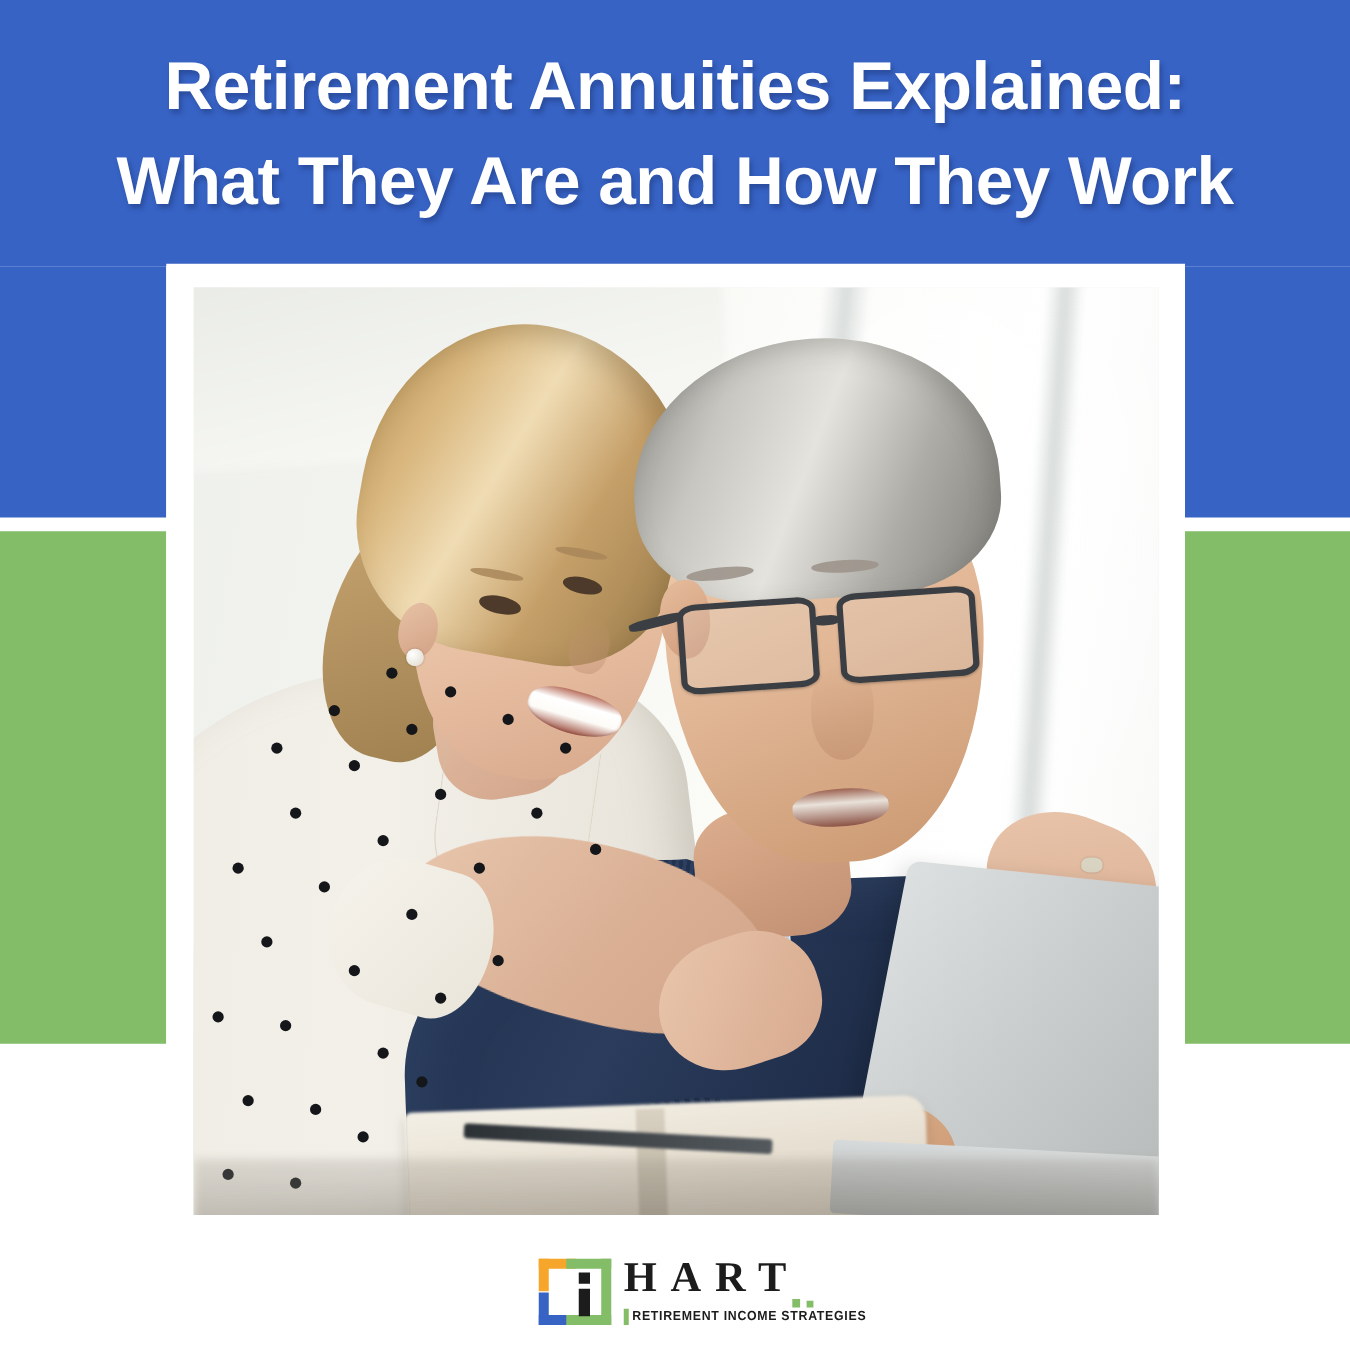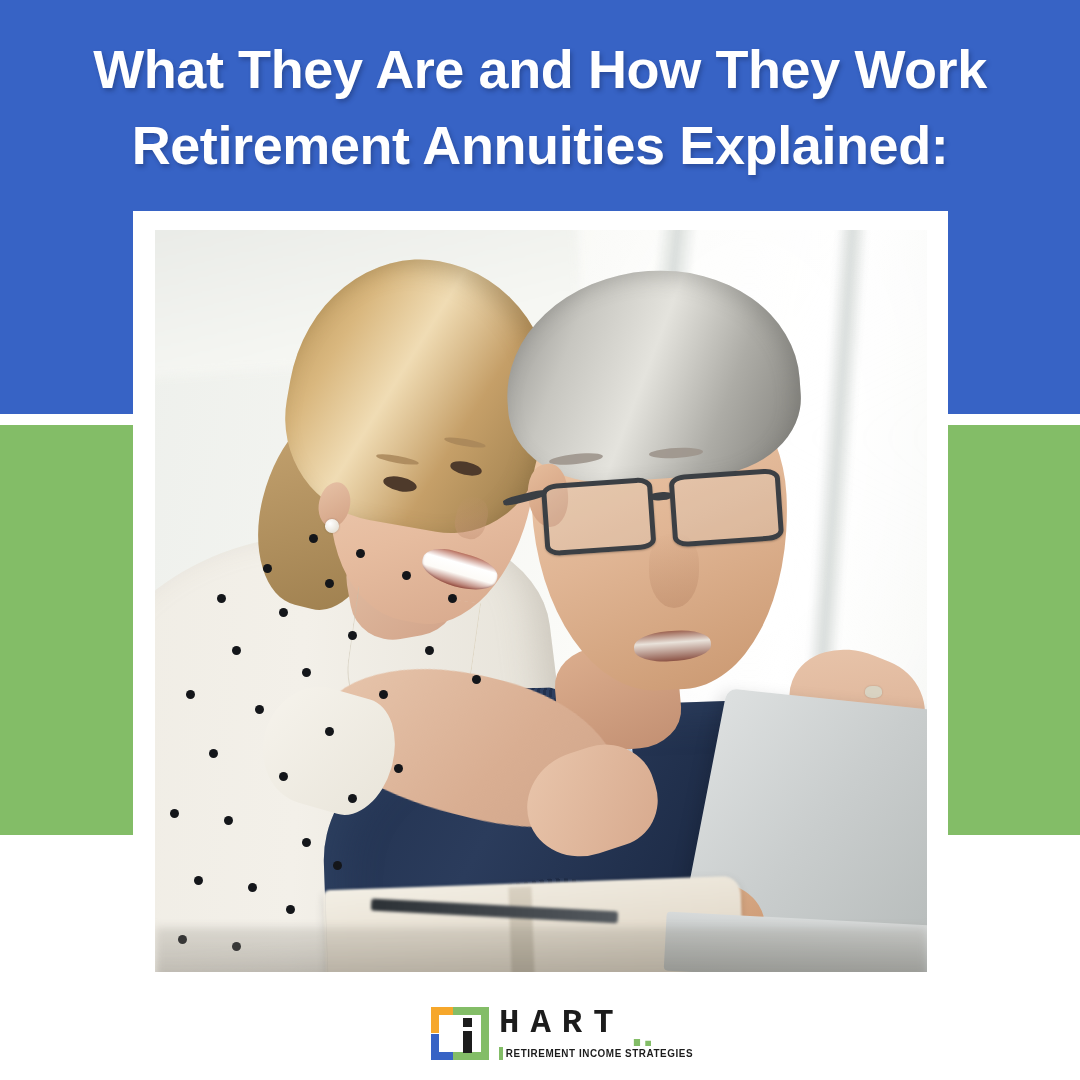--- a/index.html
+++ b/index.html
@@ -409,21 +409,21 @@
     position:absolute; left:34px; top:11px; width:9px; height:9px;
     background:#1c1c1c;
   }
   .mk-i-stem {
     position:absolute; left:34px; top:24px; width:9px; height:22px;
     background:#1c1c1c;
   }
 
   .wordmark {
     position:absolute; left:70px; top:0;
-    font-family:Liberation Mono, monospace;
+    font-family:Liberation Serif, serif;
     font-weight:700; font-size:34px; letter-spacing:11px;
     color:#1c1c1c; line-height:40px;
   }
   .key-bar {
     position:absolute; left:70px; top:44px; width:138px; height:13px;
     background:#83bd67;
   }
   .key-head {
     position:absolute; left:196px; top:36px; width:26px; height:21px;
     background:#83bd67;
@@ -444,22 +444,22 @@
 
 <div class="bg-layer">
   <div class="blue-header"></div>
   <div class="blue-left-tab"></div>
   <div class="blue-right-tab"></div>
   <div class="green-left"></div>
   <div class="green-right"></div>
 </div>
 
 <div class="title-wrap">
+  <div class="title-line">Retirement Annuities Explained:</div>
   <div class="title-line">What They Are and How They Work</div>
-  <div class="title-line">Retirement Annuities Explained:</div>
 </div>
 
 <div class="photo-card"></div>
 
 <div class="photo">
   <div class="photo-inner">
 
     <div class="room"></div>
     <div class="ceiling"></div>
     <div class="window-glow"></div>

